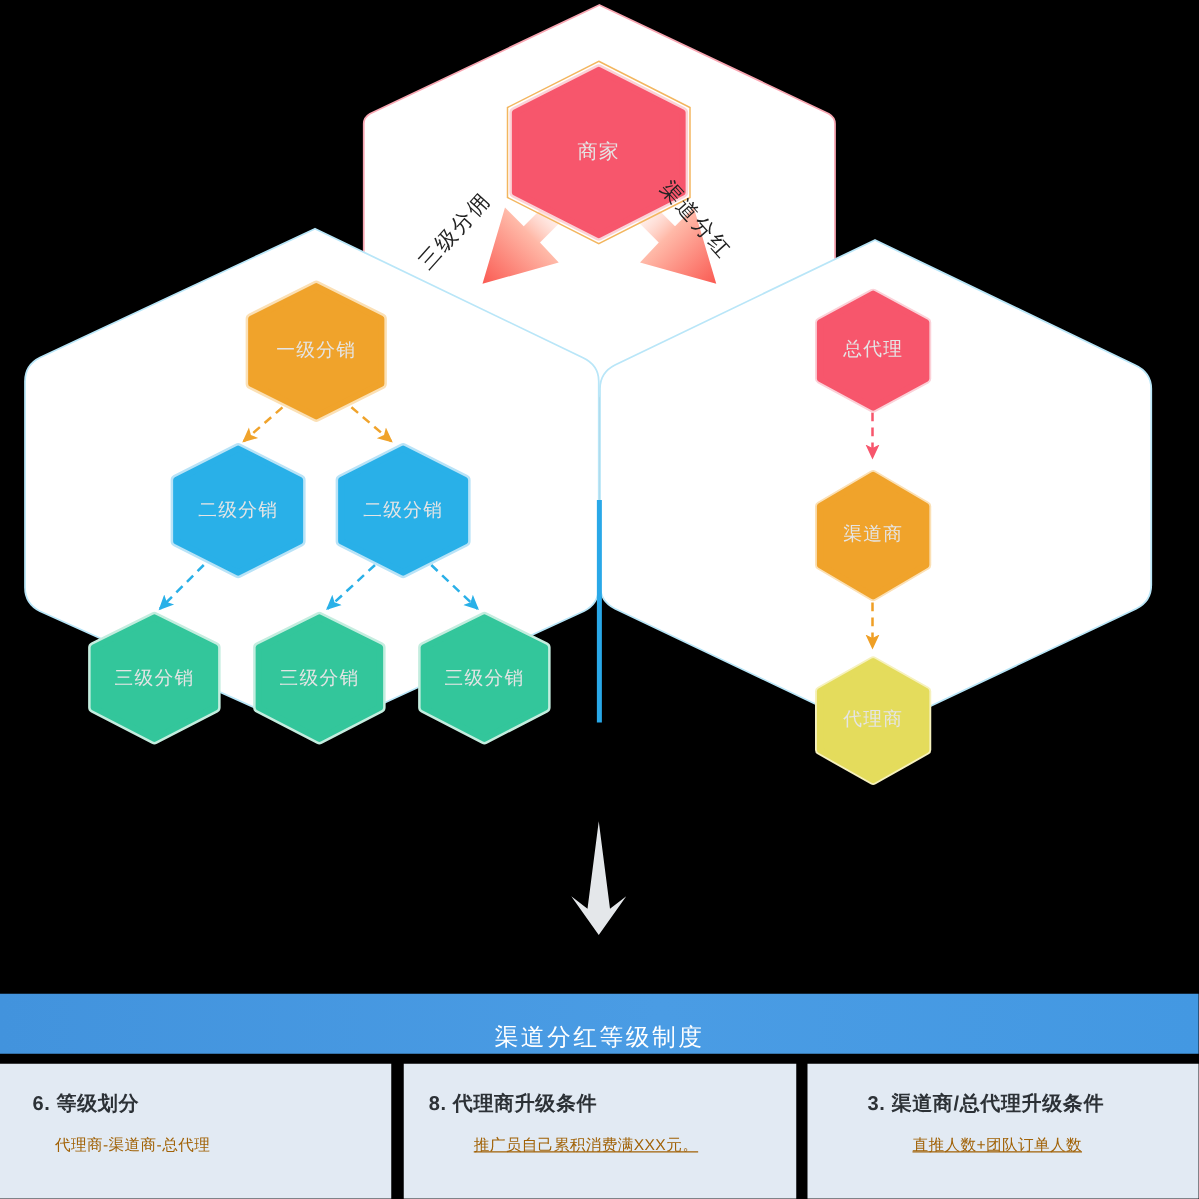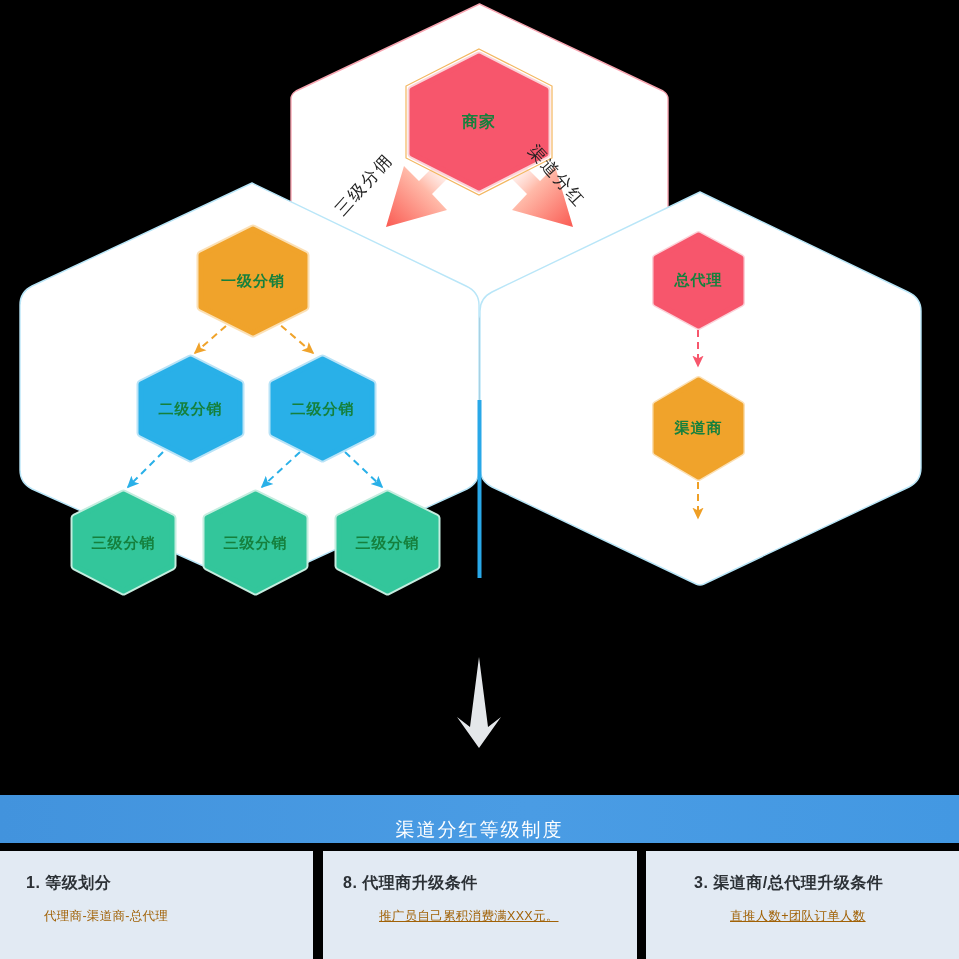--- a/index.html
+++ b/index.html
@@ -11,27 +11,26 @@
   }
   #stage{position:absolute;left:0;top:0;width:959px;height:959px;background:#000;}
 
   
   .hexsvg{position:absolute;left:0;top:0;}
 
   
   .node{
     position:absolute;
     display:flex;align-items:center;justify-content:center;
-    color:#15803d;
+    color:#e5e5e5;
     font-size:15px;
     letter-spacing:1px;
     text-align:left;
     line-height:1.2;
     user-select:none;
-    font-weight:bold;
   }
   .node .hexshape{
     position:absolute;left:0;top:0;width:100%;height:100%;
   }
   .node .label{position:relative;z-index:3;}
 
   
   .rot-label{
     position:absolute;
     font-size:17px;
@@ -229,32 +228,39 @@
   </div>
 
   <div class="node" style="left:650px;top:373px;width:97px;height:110px;">
     <svg class="hexshape" viewBox="0 0 97 110">
       <path d="M48.5 7 L91 32 L91 79 L48.5 104 L6 79 L6 32 Z" fill="none" stroke="#fbe0b5" stroke-width="8" stroke-linejoin="round"></path>
       <path d="M48.5 7 L91 32 L91 79 L48.5 104 L6 79 L6 32 Z" fill="#f0a32b" stroke="#f0a32b" stroke-width="5" stroke-linejoin="round"></path>
     </svg>
     <span class="label">渠道商</span>
   </div>
 
+  <div class="node" style="left:650px;top:522px;width:97px;height:108px;">
+    <svg class="hexshape" viewBox="0 0 97 108">
+      <path d="M48.5 7 L91 31 L91 78 L48.5 102 L6 78 L6 31 Z" fill="none" stroke="#f6f1bd" stroke-width="8" stroke-linejoin="round"></path>
+      <path d="M48.5 7 L91 31 L91 78 L48.5 102 L6 78 L6 31 Z" fill="#e4dc5c" stroke="#e4dc5c" stroke-width="5" stroke-linejoin="round"></path>
+    </svg>
+    <span class="label">代理商</span>
+  </div>
 
   <svg id="down-arrow" viewBox="0 0 48 95">
     <path d="M24 2 L33 72 L46 62 L24 93 L2 62 L15 72 Z" fill="#e4e7ea"></path>
   </svg>
 
   <div id="bottom">
     <div class="band">
       <span class="band-title">渠道分红等级制度</span>
     </div>
     <div class="cards">
       <div class="card c1">
-        <div class="card-title">1. 等级划分</div>
+        <div class="card-title">6. 等级划分</div>
         <div class="card-sub">代理商-渠道商-总代理</div>
       </div>
       <div class="card c2">
         <div class="card-title">8. 代理商升级条件</div>
         <div class="card-sub">推广员自己累积消费满XXX元。</div>
       </div>
       <div class="card c3">
         <div class="card-title">3. 渠道商/总代理升级条件</div>
         <div class="card-sub">直推人数+团队订单人数</div>
       </div>

